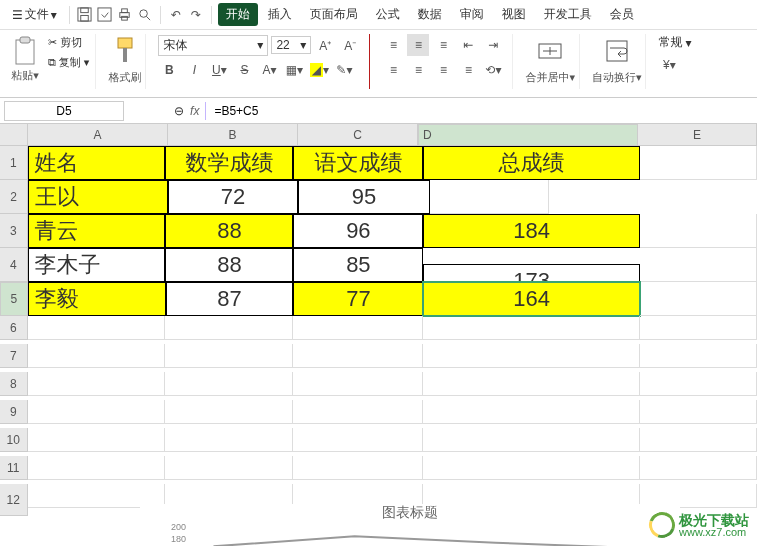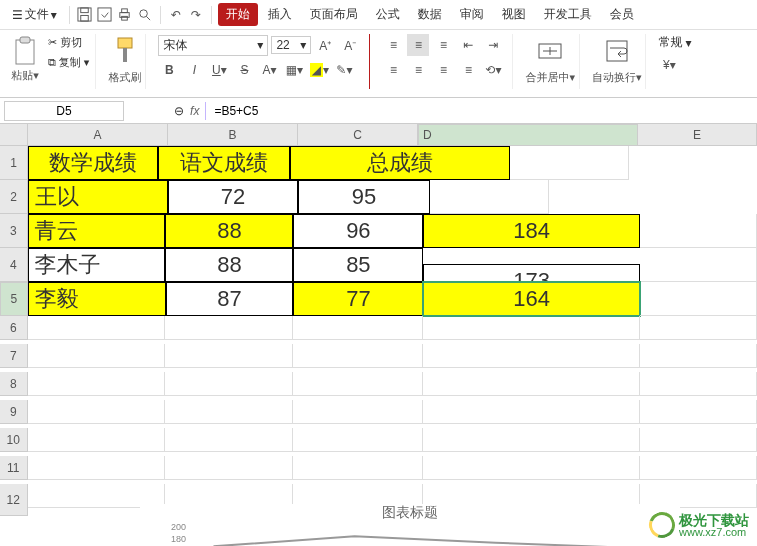--- a/index.html
+++ b/index.html
@@ -4,21 +4,21 @@
 <style>
 * { box-sizing: border-box; margin: 0; padding: 0; font-family: "Microsoft YaHei", sans-serif; }
 body { width: 757px; height: 546px; overflow: hidden; background: #fff; font-size: 12px; color: #333; position: relative; }
 
 
 .menubar { display: flex; align-items: center; padding: 4px 6px; border-bottom: 1px solid #e0e0e0; gap: 2px; height: 30px; }
 .menubar .file-btn { display: flex; align-items: center; gap: 2px; padding: 2px 6px; font-size: 12px; cursor: pointer; }
 .menubar .divider-v { width: 1px; height: 18px; background: #ddd; margin: 0 4px; }
 .menubar .tool-ico { width: 18px; height: 18px; display: flex; align-items: center; justify-content: center; cursor: pointer; color: #555; }
 .menubar .tab { padding: 3px 8px; font-size: 12px; cursor: pointer; }
-.menubar .tab.active { background: #b91c1c; color: #fff; border-radius: 3px; }
+.menubar .tab.active { background: #14532d; color: #fff; border-radius: 3px; }
 
 
 .ribbon { display: flex; padding: 4px 6px 8px; border-bottom: 1px solid #ccc; gap: 8px; height: 68px; }
 .rgroup { display: flex; flex-direction: column; align-items: center; gap: 2px; padding: 0 4px; border-right: 1px solid #eee; }
 .rgroup:last-child { border-right: none; }
 .rgroup .label { font-size: 11px; color: #555; }
 .paste-big { width: 30px; height: 34px; display: flex; align-items: center; justify-content: center; }
 .rib-btn { display: flex; align-items: center; gap: 3px; font-size: 11px; cursor: pointer; padding: 1px 2px; }
 .fontbox { display: flex; flex-direction: column; gap: 3px; padding: 0 4px; }
 .fontrow { display: flex; align-items: center; gap: 3px; }
@@ -249,20 +249,21 @@
     <div class="corner"></div>
     <div class="colh cA">A</div>
     <div class="colh cB">B</div>
     <div class="colh cC">C</div>
     <div class="colh cD sel">D</div>
     <div class="colh cE">E</div>
   </div>
   <div id="gridrows">
       <div class="row data">
         <div class="rowh" style="height: 34px;">1</div>
+        <div class="cell cA tblcell hdrcell" style="height: 34px;">姓名</div>
         <div class="cell cB tblcell hdrcell" style="height: 34px;">数学成绩</div>
         <div class="cell cC tblcell hdrcell" style="height: 34px;">语文成绩</div>
         <div class="cell cD tblcell hdrcell" style="height: 34px;">总成绩</div>
         <div class="cell cE" style="height: 34px;"></div>
       </div>
       <div class="row data">
         <div class="rowh" style="height: 34px;">2</div>
         <div class="cell cA tblcell yellow" style="height: 34px;">王以</div>
         <div class="cell cB tblcell" style="height: 34px;">72</div>
         <div class="cell cC tblcell" style="height: 34px;">95</div>

